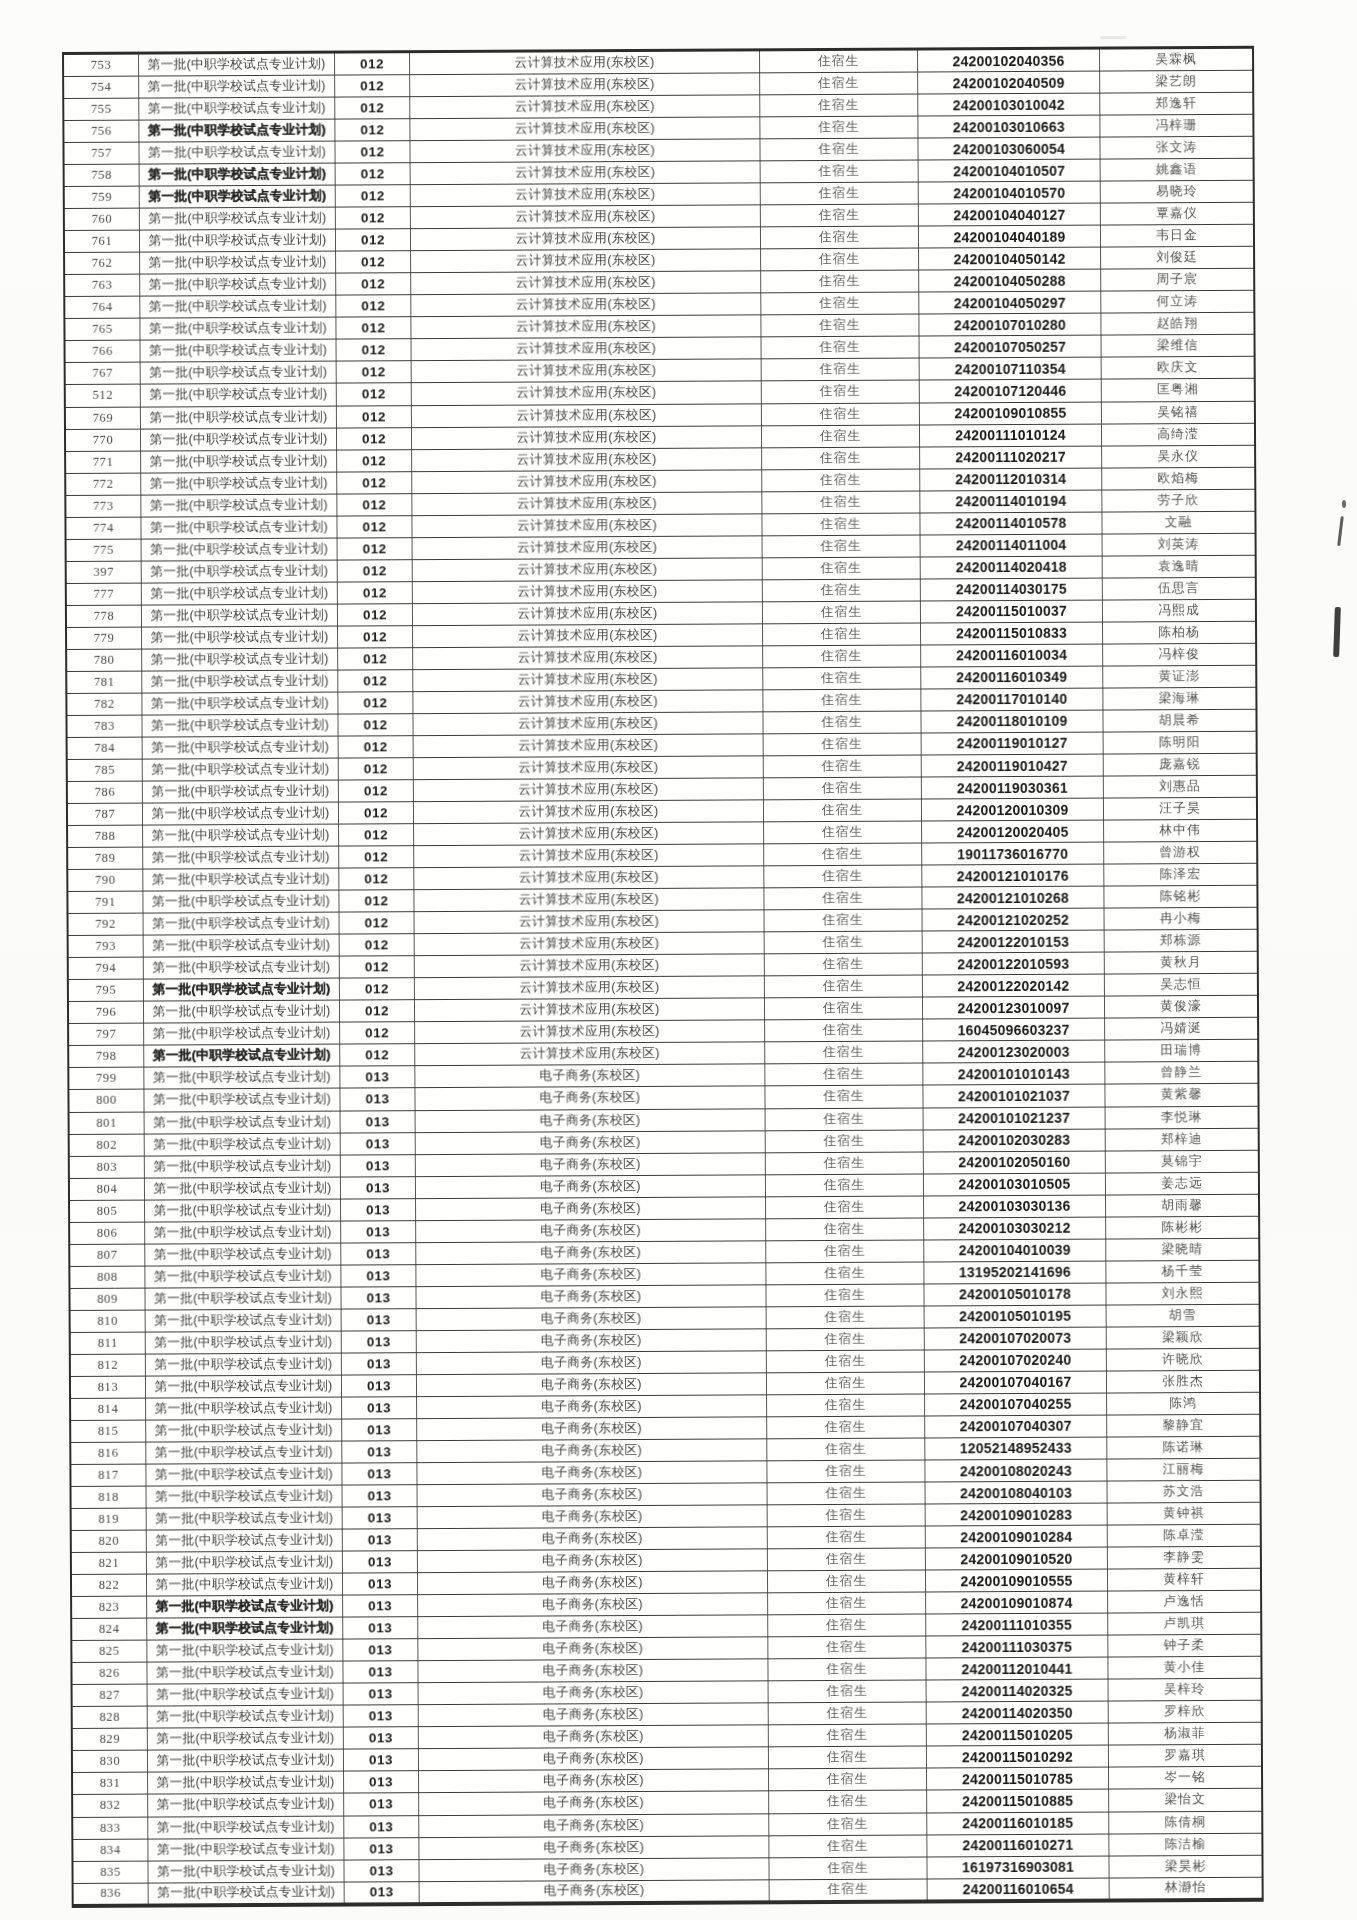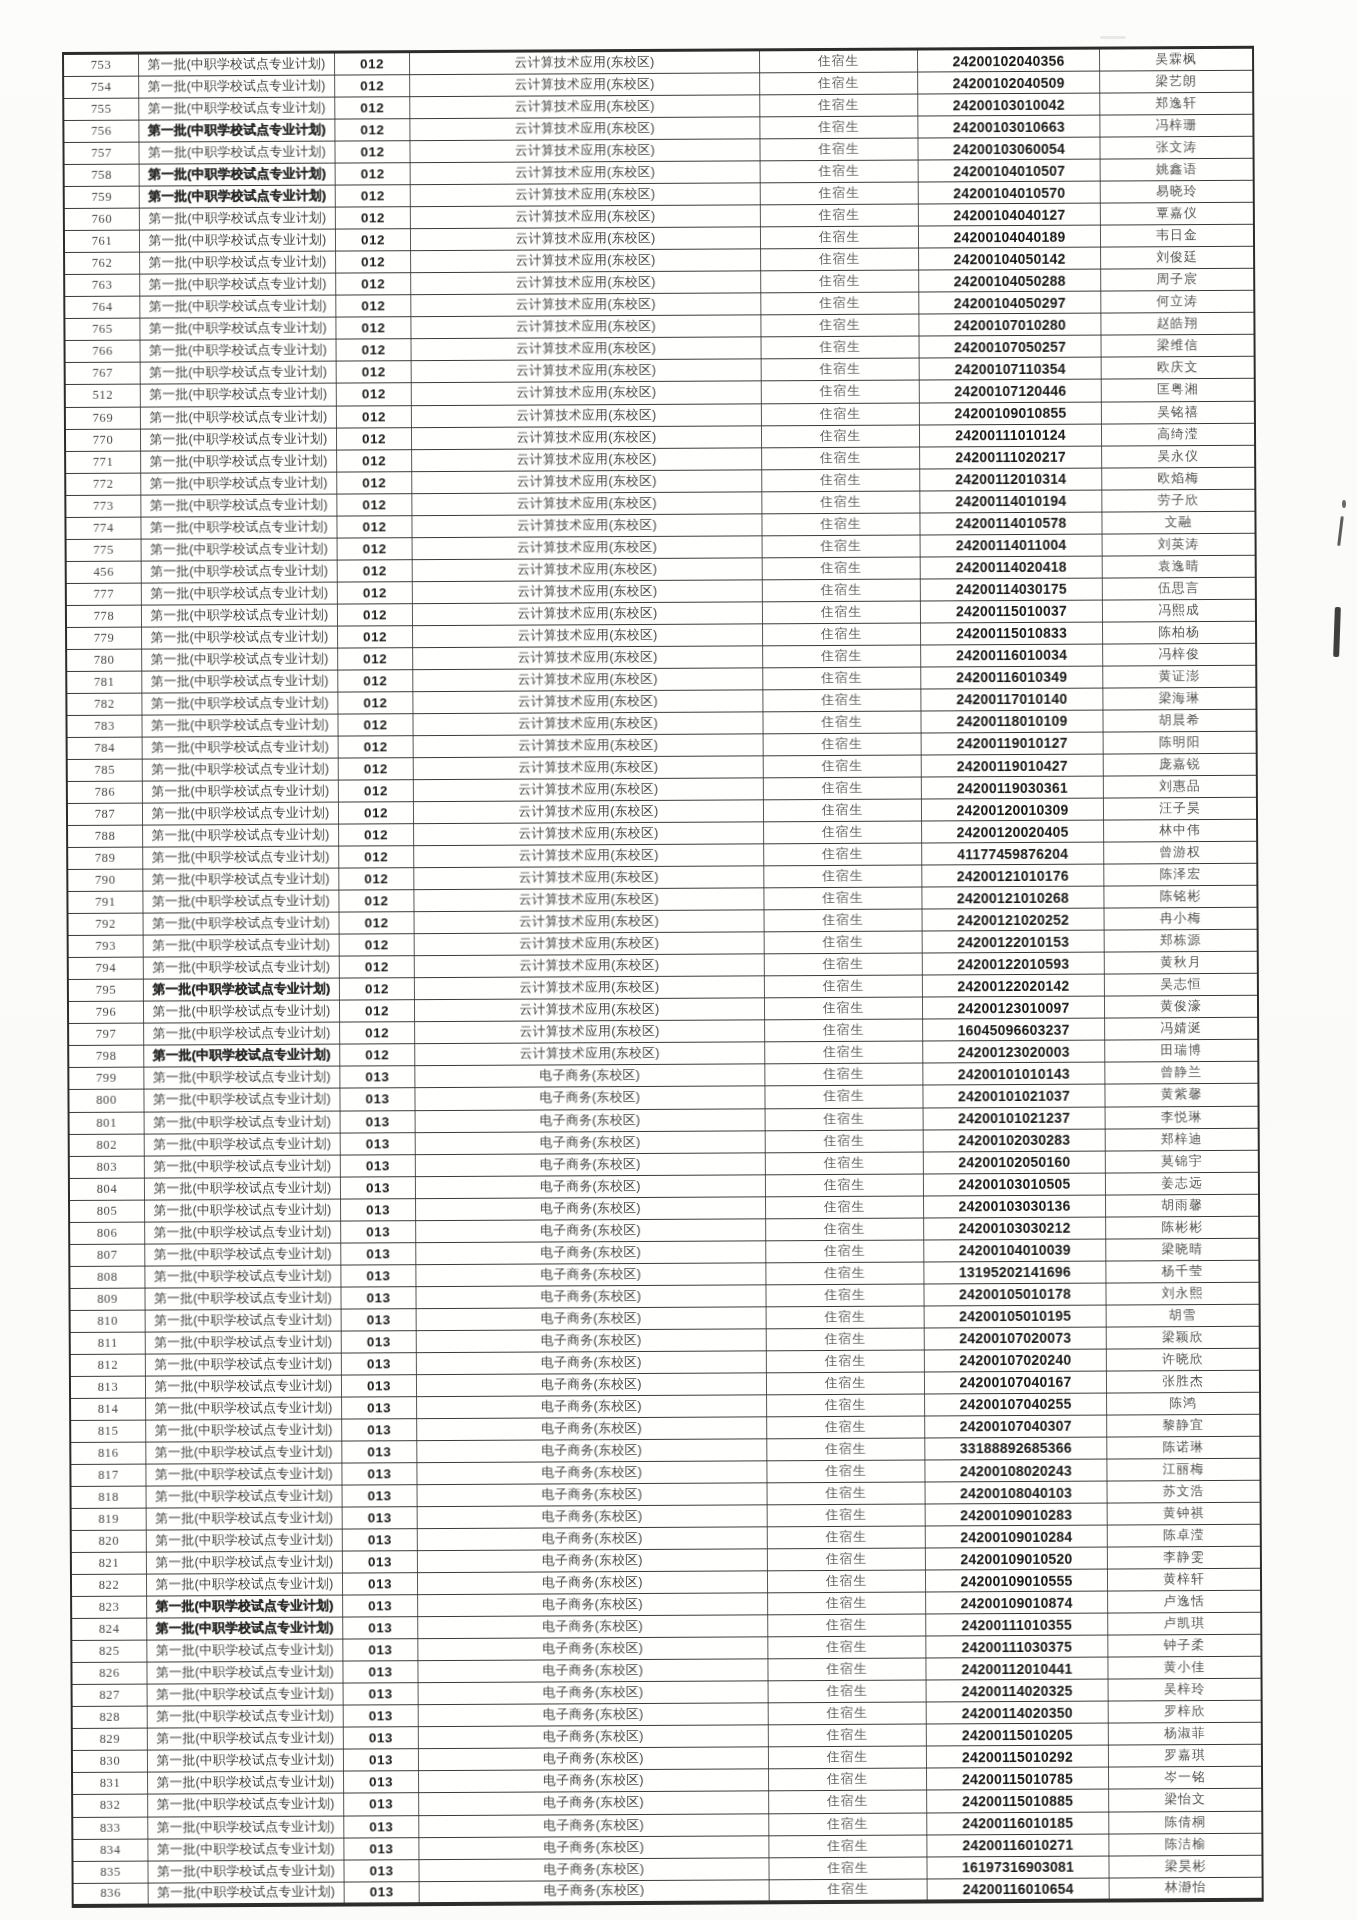--- a/index.html
+++ b/index.html
@@ -260,21 +260,21 @@
       <div class="row">
         <div class="cell c-no">775</div>
         <div class="cell c-batch">第一批(中职学校试点专业计划)</div>
         <div class="cell c-code">012</div>
         <div class="cell c-major">云计算技术应用(东校区)</div>
         <div class="cell c-res">住宿生</div>
         <div class="cell c-sid">24200114011004</div>
         <div class="cell c-name">刘英涛</div>
       </div>
       <div class="row">
-        <div class="cell c-no">456</div>
+        <div class="cell c-no">397</div>
         <div class="cell c-batch">第一批(中职学校试点专业计划)</div>
         <div class="cell c-code">012</div>
         <div class="cell c-major">云计算技术应用(东校区)</div>
         <div class="cell c-res">住宿生</div>
         <div class="cell c-sid">24200114020418</div>
         <div class="cell c-name">袁逸晴</div>
       </div>
       <div class="row">
         <div class="cell c-no">777</div>
         <div class="cell c-batch">第一批(中职学校试点专业计划)</div>
@@ -382,21 +382,21 @@
         <div class="cell c-res">住宿生</div>
         <div class="cell c-sid">24200120020405</div>
         <div class="cell c-name">林中伟</div>
       </div>
       <div class="row">
         <div class="cell c-no">789</div>
         <div class="cell c-batch">第一批(中职学校试点专业计划)</div>
         <div class="cell c-code">012</div>
         <div class="cell c-major">云计算技术应用(东校区)</div>
         <div class="cell c-res">住宿生</div>
-        <div class="cell c-sid">41177459876204</div>
+        <div class="cell c-sid">19011736016770</div>
         <div class="cell c-name">曾游权</div>
       </div>
       <div class="row">
         <div class="cell c-no">790</div>
         <div class="cell c-batch">第一批(中职学校试点专业计划)</div>
         <div class="cell c-code">012</div>
         <div class="cell c-major">云计算技术应用(东校区)</div>
         <div class="cell c-res">住宿生</div>
         <div class="cell c-sid">24200121010176</div>
         <div class="cell c-name">陈泽宏</div>
@@ -625,21 +625,21 @@
         <div class="cell c-res">住宿生</div>
         <div class="cell c-sid">24200107040307</div>
         <div class="cell c-name">黎静宜</div>
       </div>
       <div class="row">
         <div class="cell c-no">816</div>
         <div class="cell c-batch">第一批(中职学校试点专业计划)</div>
         <div class="cell c-code">013</div>
         <div class="cell c-major">电子商务(东校区)</div>
         <div class="cell c-res">住宿生</div>
-        <div class="cell c-sid">33188892685366</div>
+        <div class="cell c-sid">12052148952433</div>
         <div class="cell c-name">陈诺琳</div>
       </div>
       <div class="row">
         <div class="cell c-no">817</div>
         <div class="cell c-batch">第一批(中职学校试点专业计划)</div>
         <div class="cell c-code">013</div>
         <div class="cell c-major">电子商务(东校区)</div>
         <div class="cell c-res">住宿生</div>
         <div class="cell c-sid">24200108020243</div>
         <div class="cell c-name">江丽梅</div>

